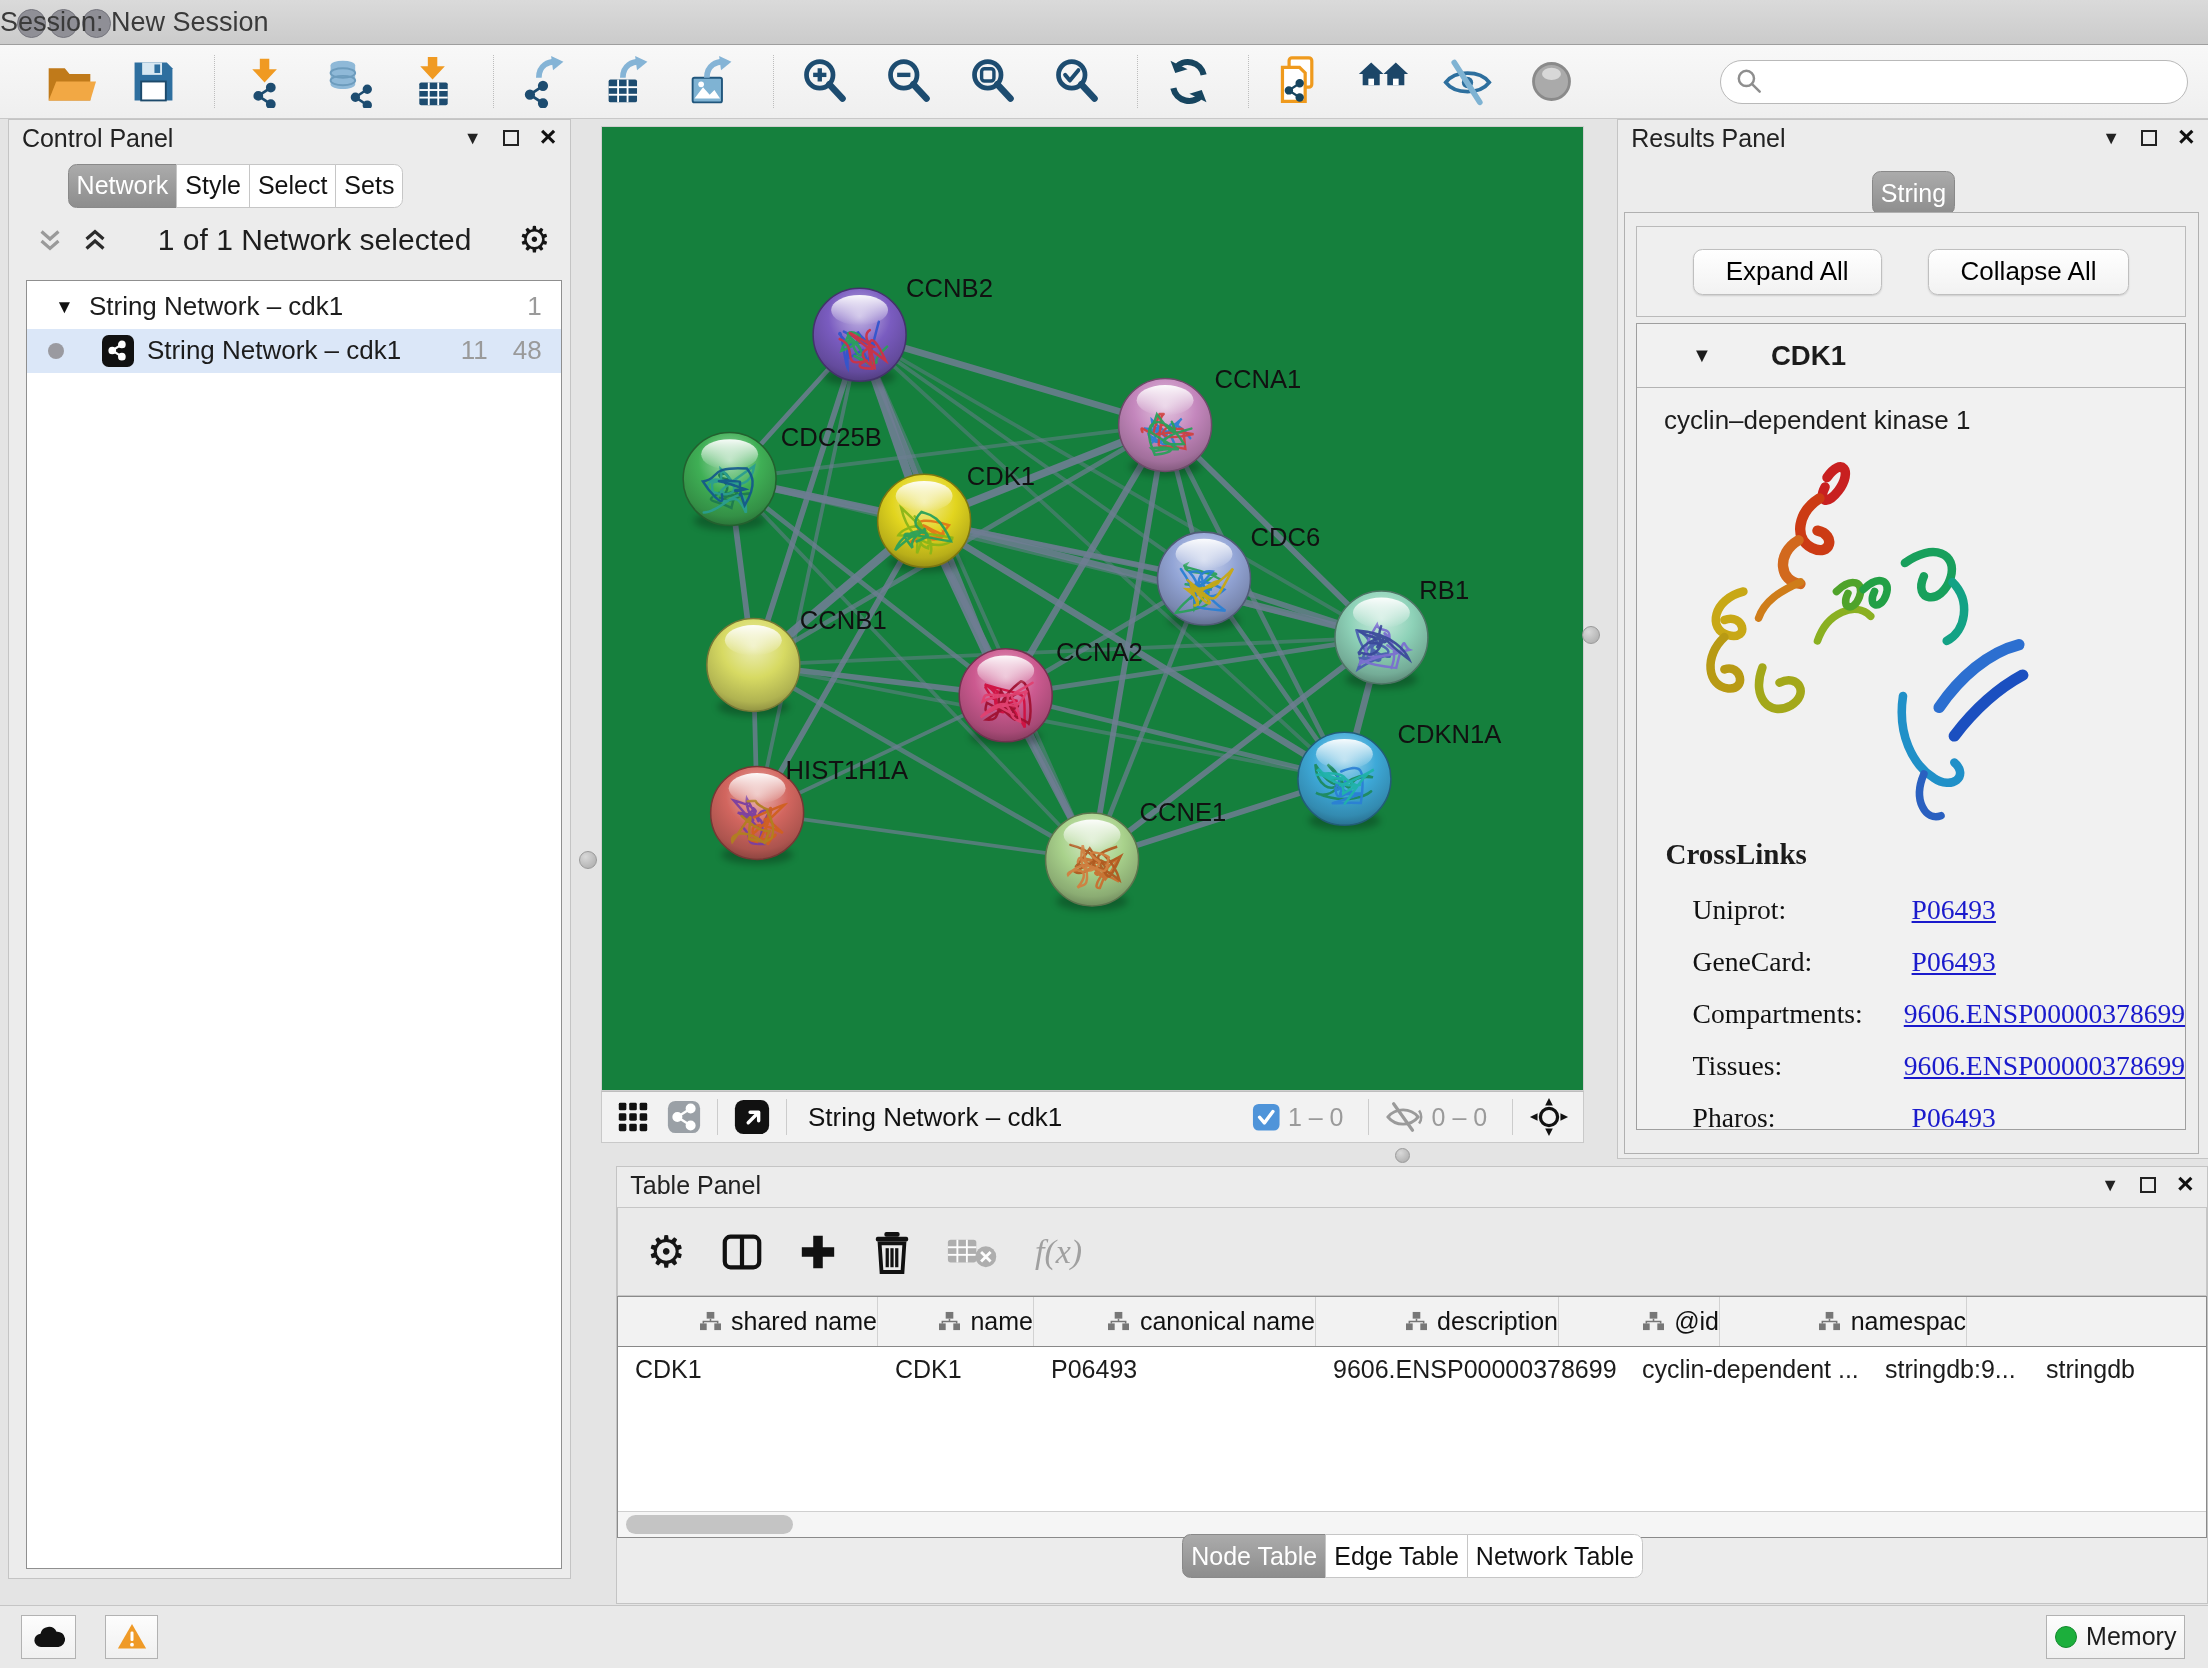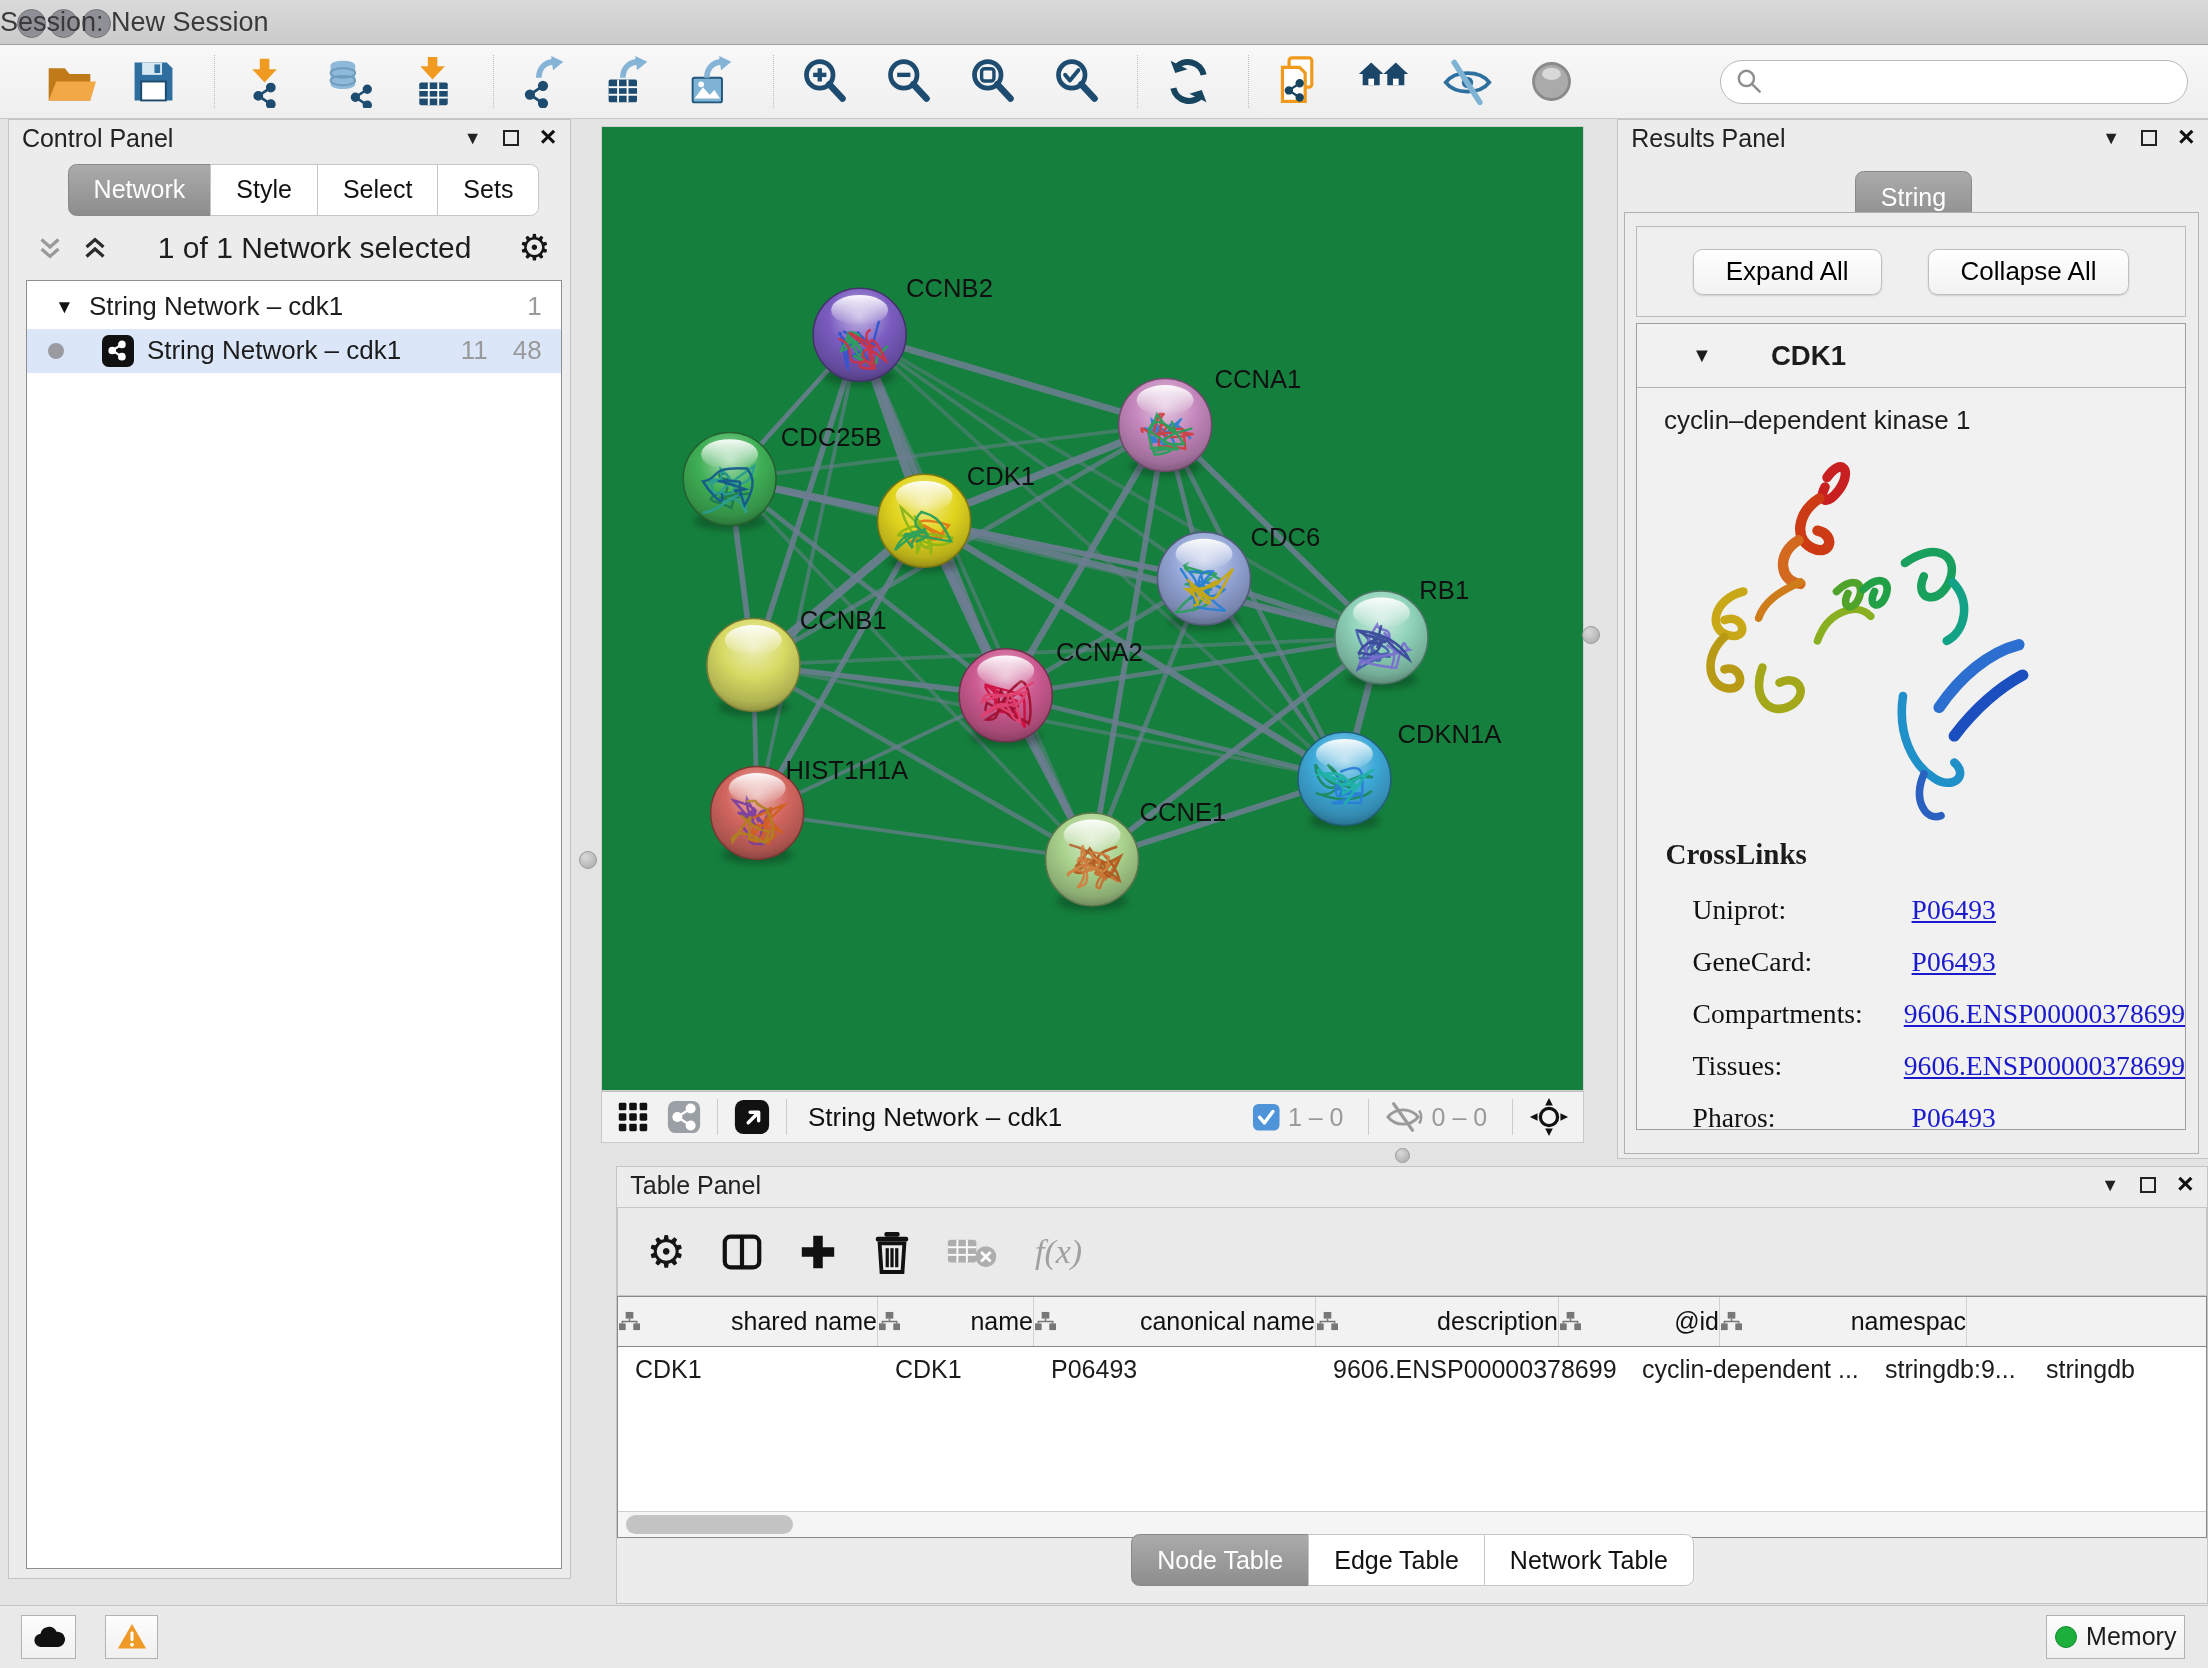--- a/index.html
+++ b/index.html
@@ -29,21 +29,21 @@
     font-family:"Liberation Sans",sans-serif;}
 
   
   .panel{position:absolute;background:#ececec;border:1px solid #c4c4c4;box-sizing:border-box;}
   .panel-header{height:36px;display:flex;align-items:center;padding:0 13.3px;font-size:25px;color:#222;}
   .panel-controls{margin-left:auto;display:flex;align-items:center;gap:21px;}
   .pc-tri{font-size:18px;color:#222;line-height:1;}
   .pc-sq{width:16px;height:16px;border:2.4px solid #222;box-sizing:border-box;}
   .pc-x{font-size:28.5px;font-weight:bold;color:#111;line-height:1;margin-top:-3.8px;}
 
-  .tab{height:52px;padding:0 25px;background:#fff;border:1px solid #c6c6c6;
+  .tab{height:44px;padding:0 8px;background:#fff;border:1px solid #c6c6c6;
     font-size:25px;display:flex;align-items:center;justify-content:center;color:#111;
     margin-right:-1px;box-sizing:border-box;}
   .tab.first{border-radius:8.6px 0 0 8.6px;}
   .tab.last{border-radius:0 8.6px 8.6px 0;}
   .tab.selected{background:linear-gradient(#ababab,#8d8d8d);color:#fff;border-color:#898989;}
   .tab.lone{border-radius:8.6px;}
 
   
   #control-panel{left:7.6px;top:119px;width:563px;height:1460px;}
   #cp-tabs{display:flex;margin:7.6px 0 0 59px;}
@@ -97,21 +97,21 @@
 
   
   #table-panel{left:616px;top:1166px;width:1592px;height:438px;}
   #tp-toolbar{position:absolute;left:0px;right:0px;top:40px;height:89px;background:#eaeaea;
     border:1px solid #c6c6c6;display:flex;align-items:center;padding-left:28.5px;
     box-sizing:border-box;gap:34px;}
   #tp-fx{font-family:"Liberation Serif",serif;font-style:italic;font-size:34px;color:#a0a0a0;}
   #tp-table{position:absolute;left:0;right:0;top:129px;height:242px;background:#fff;
     border:1.9px solid #8a8a8a;box-sizing:border-box;display:flex;flex-direction:column;overflow:hidden;}
   #tp-head{display:flex;height:49px;background:#f2f2f2;border-bottom:1.9px solid #888;flex:0 0 auto;}
-  .th{display:flex;align-items:center;justify-content:space-between;gap:9.5px;font-size:25px;
+  .th{display:flex;align-items:center;justify-content:flex-end;gap:9.5px;font-size:25px;
     border-right:1px solid #d2d2d2;box-sizing:border-box;flex:0 0 auto;color:#111;}
   #tp-body{flex:1;}
   .tr{display:flex;height:44px;align-items:center;}
   .td{font-size:25px;padding-left:17px;box-sizing:border-box;flex:0 0 auto;white-space:nowrap;
     overflow:hidden;}
   #tp-hscroll{height:25px;background:#f5f5f5;border-top:1px solid #cfcfcf;position:relative;flex:0 0 auto;}
   #tp-thumb{position:absolute;left:7.6px;top:2.9px;width:167px;height:19px;border-radius:9.5px;background:#c4c4c4;}
   #tp-tabs{position:absolute;left:0;right:0;top:367px;display:flex;justify-content:center;}
 
   

